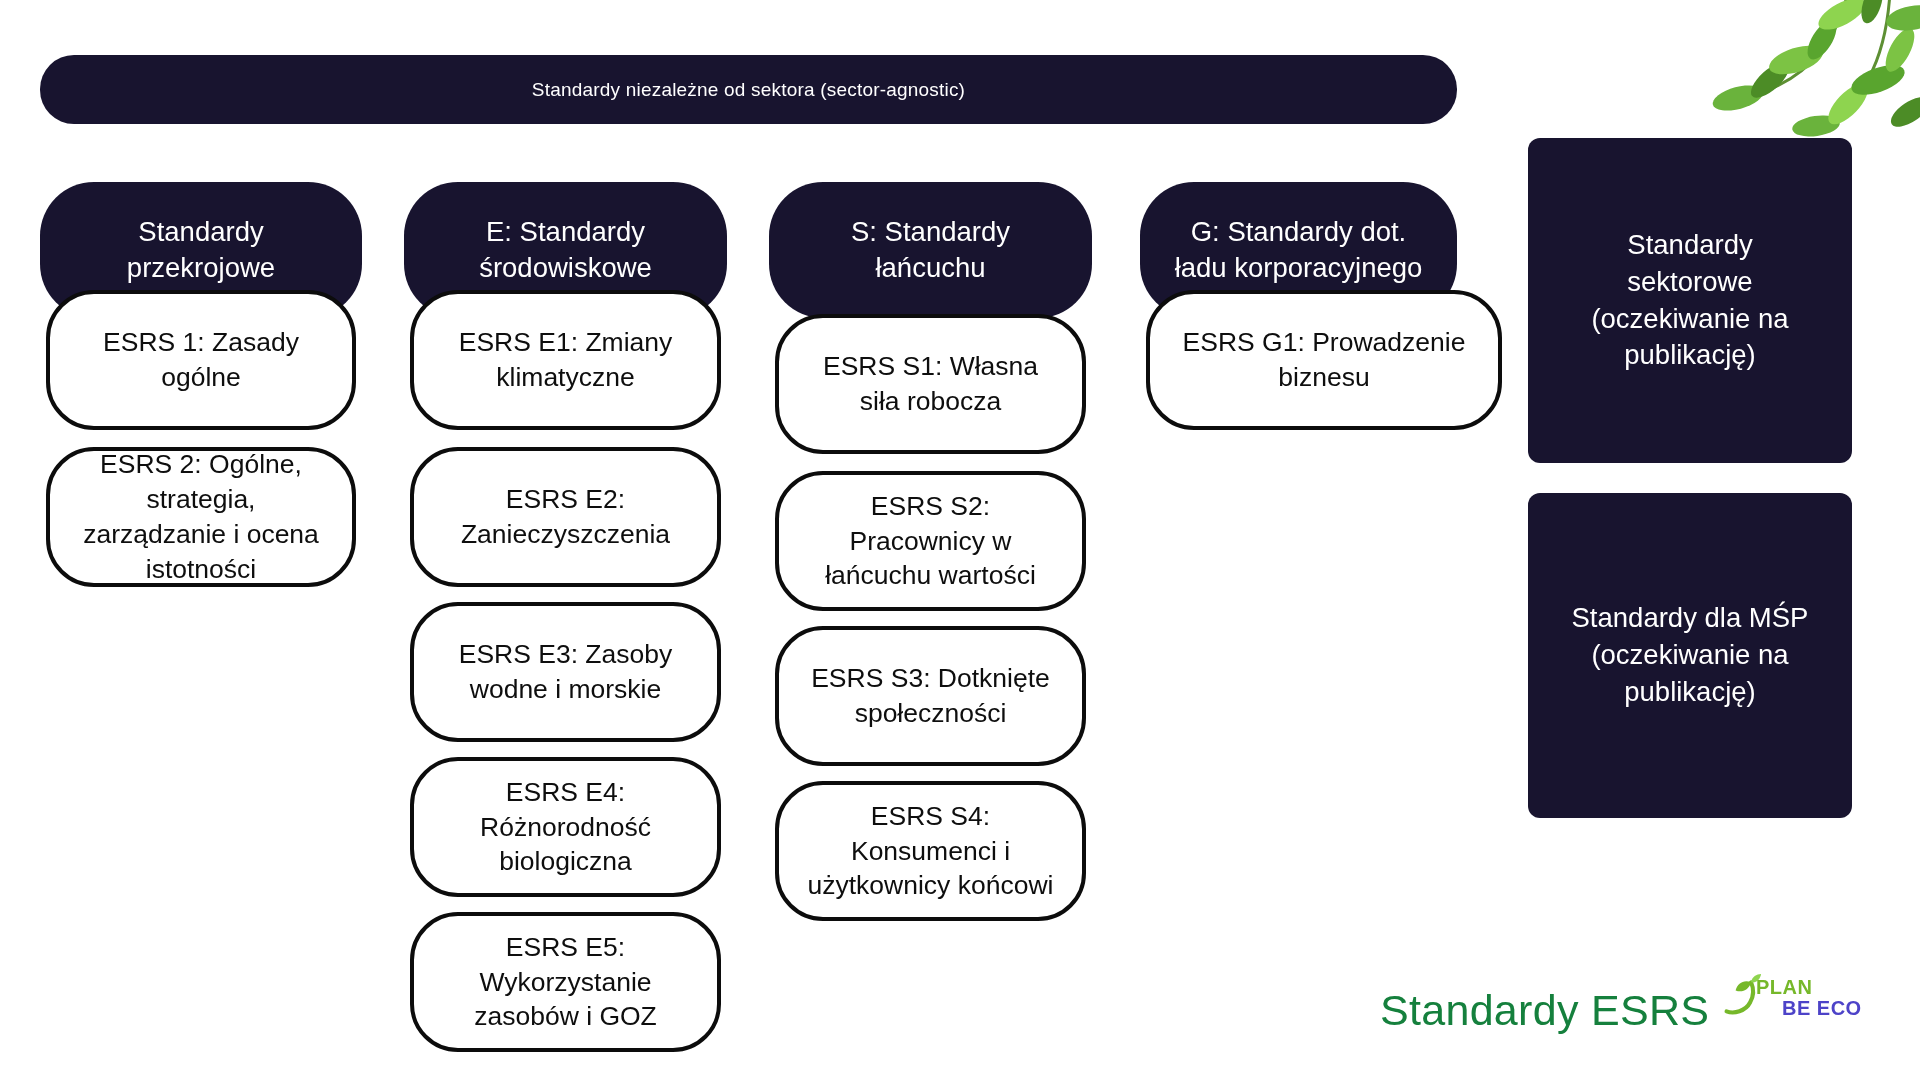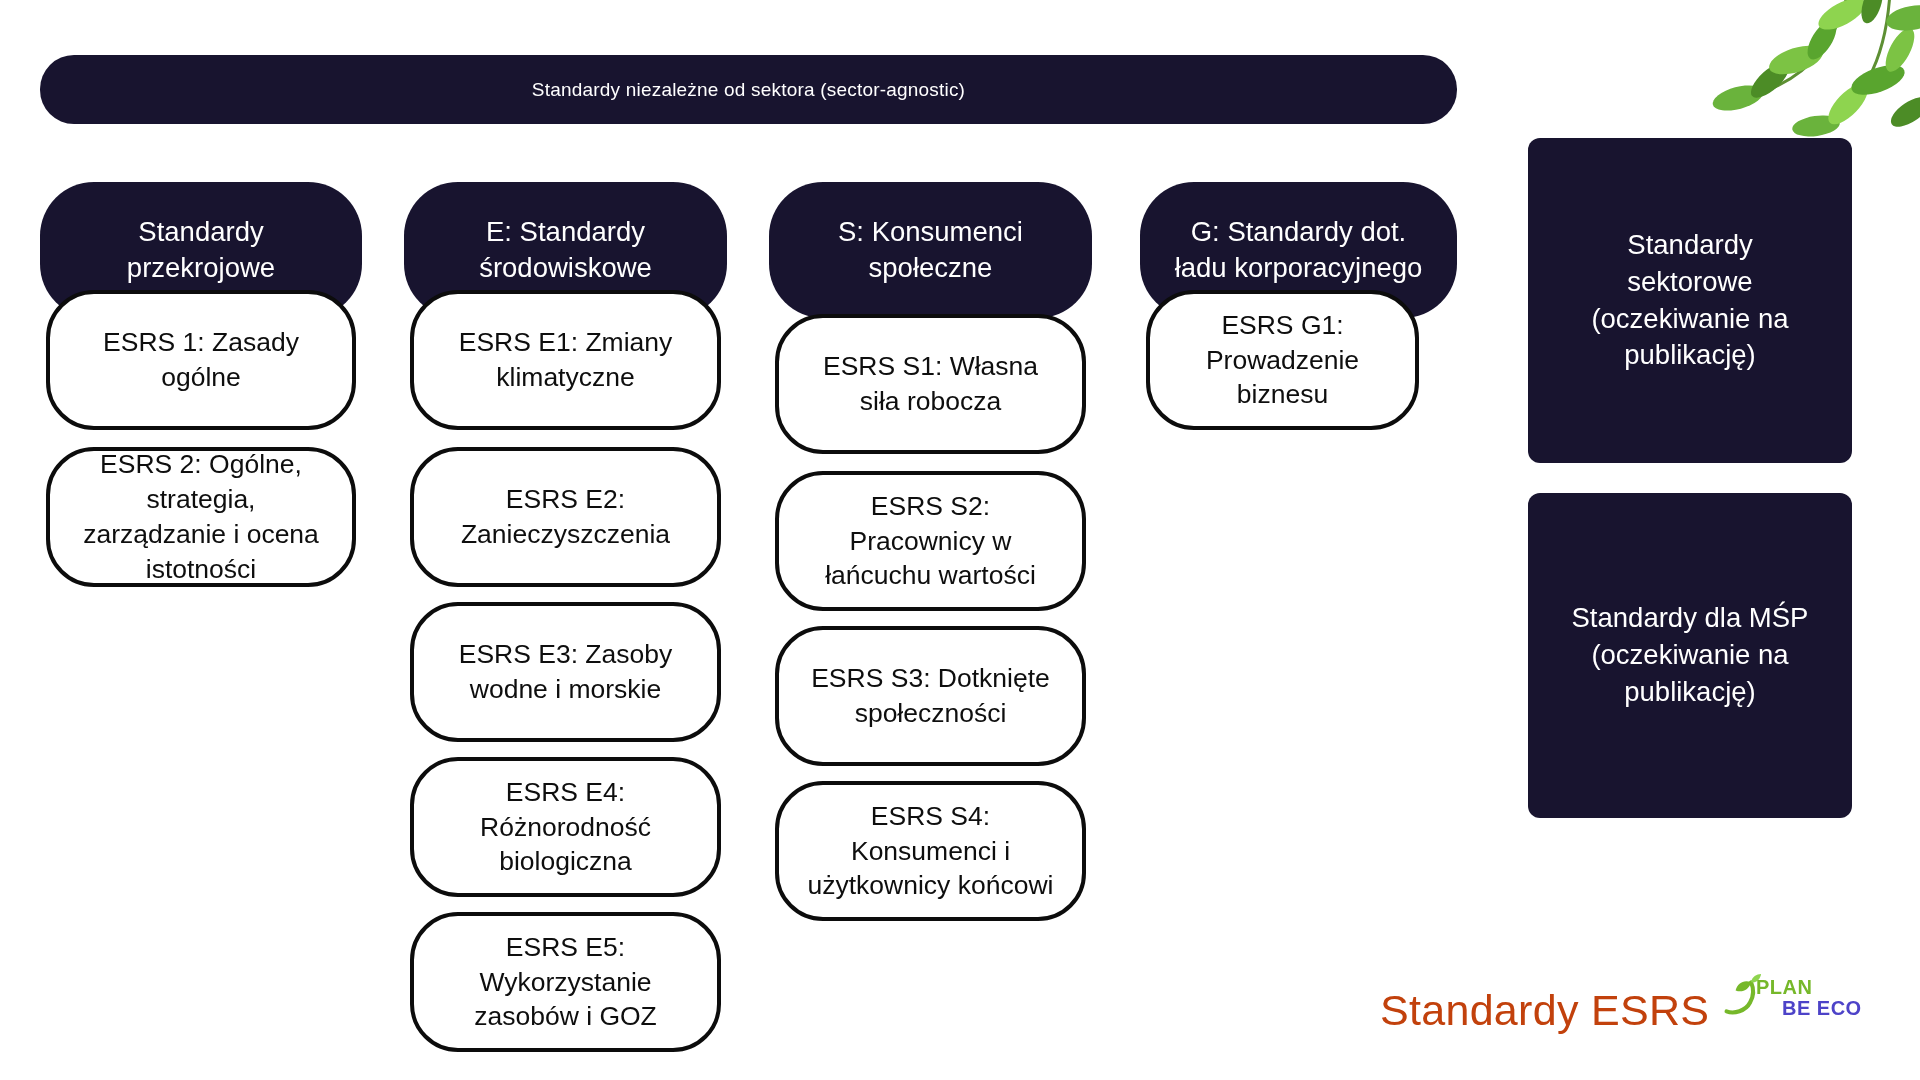--- a/index.html
+++ b/index.html
@@ -41,37 +41,37 @@
     border-radius:48px;
     display:flex;align-items:center;justify-content:center;
     text-align:center;
     font-size:26.5px;line-height:1.32;color:#0e0e0e;
     box-sizing:border-box;
     padding:0 22px;
   }
   .c1{left:46px;width:310px;}
   .c2{left:410px;width:311px;}
   .c3{left:775px;width:311px;margin-top:24px;}
-  .c4{left:1146px;width:273px;padding:16px 32px;}
+  .c4{left:1146px;width:356px;padding:16px 32px;}
   .r1{top:290px;height:140px;}
   .r2{top:447px;height:140px;}
   .r3{top:602px;height:140px;}
   .r4{top:757px;height:140px;}
   .r5{top:912px;height:140px;}
   .sidebox{
     left:1528px;width:324px;height:325px;
     border-radius:12px;
     font-size:27.5px;line-height:1.34;
     padding:0 34px;
   }
   .side-1{top:138px;}
   .side-2{top:493px;}
   .footer-title{
     position:absolute;left:1380px;top:986px;
-    font-size:43px;color:#c2410c;letter-spacing:.3px;
+    font-size:43px;color:#15803d;letter-spacing:.3px;
   }
   .logo{
     position:absolute;left:1722px;top:972px;
     display:flex;align-items:flex-end;justify-content:center;
   }
   .logo-leaf{width:40px;height:46px;margin-right:-6px;}
   .logo-text{display:flex;flex-direction:column;line-height:1.02;}
   .logo-plan{
     color:#76b82a;font-weight:bold;font-size:20px;letter-spacing:.5px;
   }
@@ -90,21 +90,21 @@
   <span>Standardy niezależne od sektora (sector-agnostic)</span>
 </div>
 
 <div class="pill hdr hdr-1">
   <span>Standardy przekrojowe</span>
 </div>
 <div class="pill hdr hdr-2">
   <span>E: Standardy środowiskowe</span>
 </div>
 <div class="pill hdr hdr-3">
-  <span>S: Konsumenci społeczne</span>
+  <span>S: Standardy łańcuchu</span>
 </div>
 <div class="pill hdr hdr-4">
   <span>G: Standardy dot. ładu korporacyjnego</span>
 </div>
 
 <div class="wbox c1 r1">
   <span>ESRS 1: Zasady ogólne</span>
 </div>
 <div class="wbox c1 r2">
   <span>ESRS 2: Ogólne, strategia, zarządzanie i ocena istotności</span>

